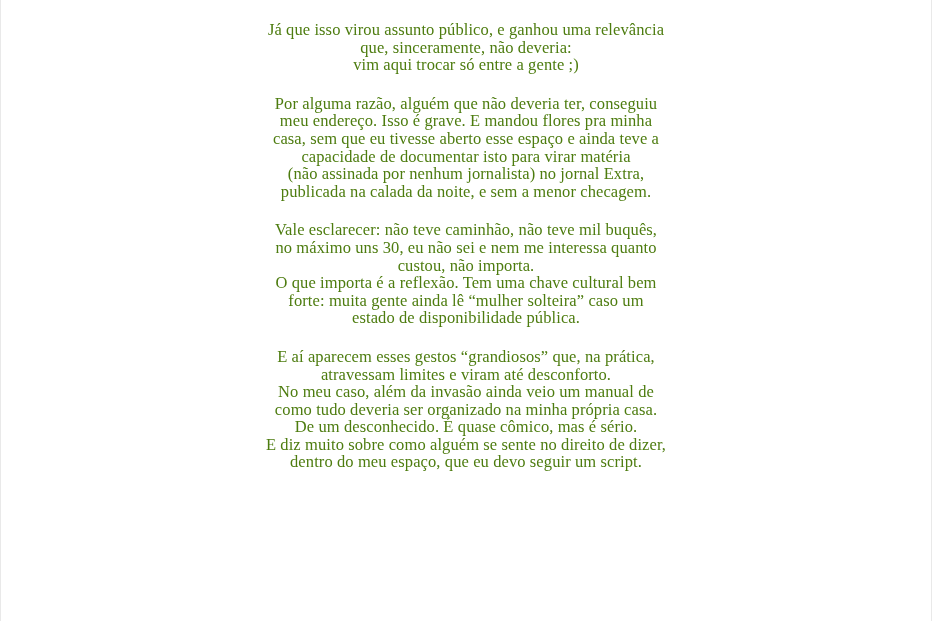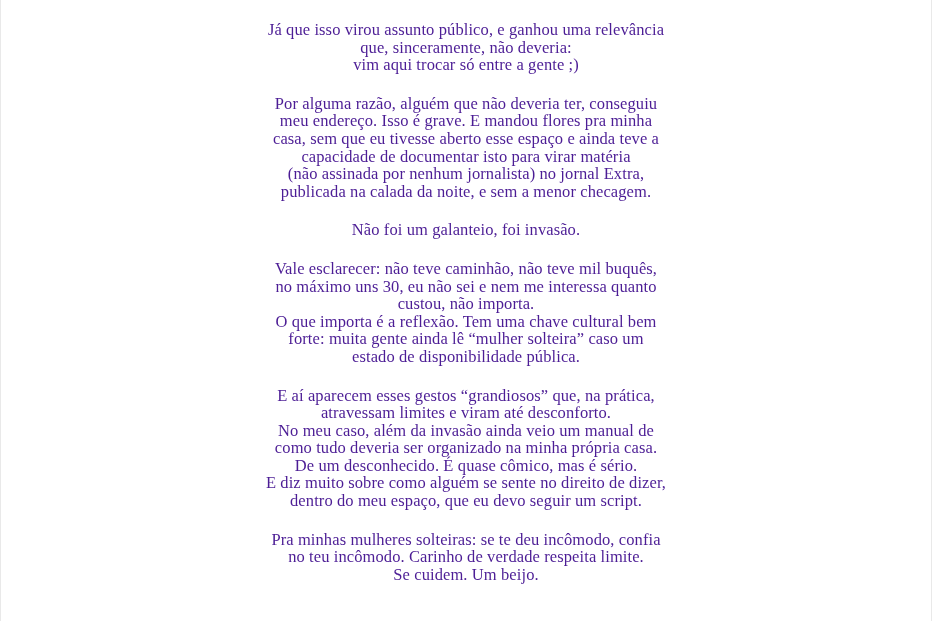--- a/index.html
+++ b/index.html
@@ -19,21 +19,21 @@
     inset: 0;
     border-left: 1px solid #e9e9e9;
     border-right: 1px solid #e9e9e9;
     pointer-events: none;
   }
   .post {
     width: 720px;
     margin: 0 auto;
     padding-top: 21px;
     text-align: center;
-    color: #4c1d95;
+    color: #4d7c0f;
   }
   .post p {
     margin: 0 0 21px 0;
     font-size: 16.5px;
     line-height: 17.6px;
     white-space: pre-line;
     letter-spacing: 0.1px;
   }
 </style>
 </head>
@@ -44,30 +44,26 @@
 <article class="post">
   <p>Já que isso virou assunto público, e ganhou uma relevância
 que, sinceramente, não deveria:
 vim aqui trocar só entre a gente ;)</p>
   <p>Por alguma razão, alguém que não deveria ter, conseguiu
 meu endereço. Isso é grave. E mandou flores pra minha
 casa, sem que eu tivesse aberto esse espaço e ainda teve a
 capacidade de documentar isto para virar matéria
 (não assinada por nenhum jornalista) no jornal Extra,
 publicada na calada da noite, e sem a menor checagem.</p>
-  <p>Não foi um galanteio, foi invasão.</p>
   <p>Vale esclarecer: não teve caminhão, não teve mil buquês,
 no máximo uns 30, eu não sei e nem me interessa quanto
 custou, não importa.
 O que importa é a reflexão. Tem uma chave cultural bem
 forte: muita gente ainda lê “mulher solteira” caso um
 estado de disponibilidade pública.</p>
   <p>E aí aparecem esses gestos “grandiosos” que, na prática,
 atravessam limites e viram até desconforto.
 No meu caso, além da invasão ainda veio um manual de
 como tudo deveria ser organizado na minha própria casa.
 De um desconhecido. É quase cômico, mas é sério.
 E diz muito sobre como alguém se sente no direito de dizer,
 dentro do meu espaço, que eu devo seguir um script.</p>
-  <p>Pra minhas mulheres solteiras: se te deu incômodo, confia
-no teu incômodo. Carinho de verdade respeita limite.
-Se cuidem. Um beijo.</p>
 </article>
 
 </body></html>

